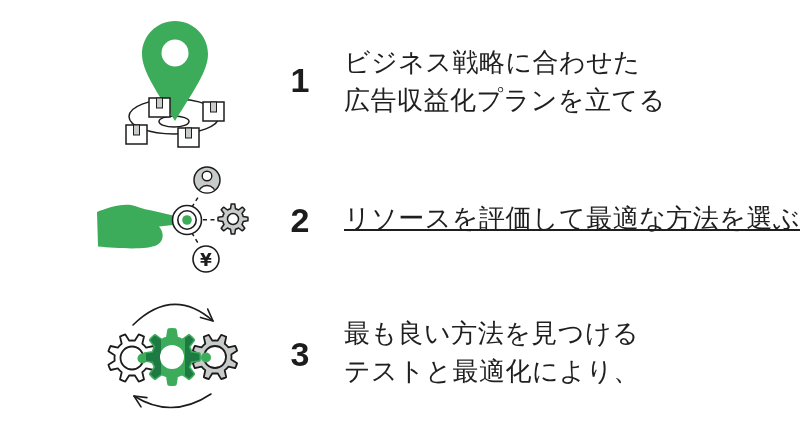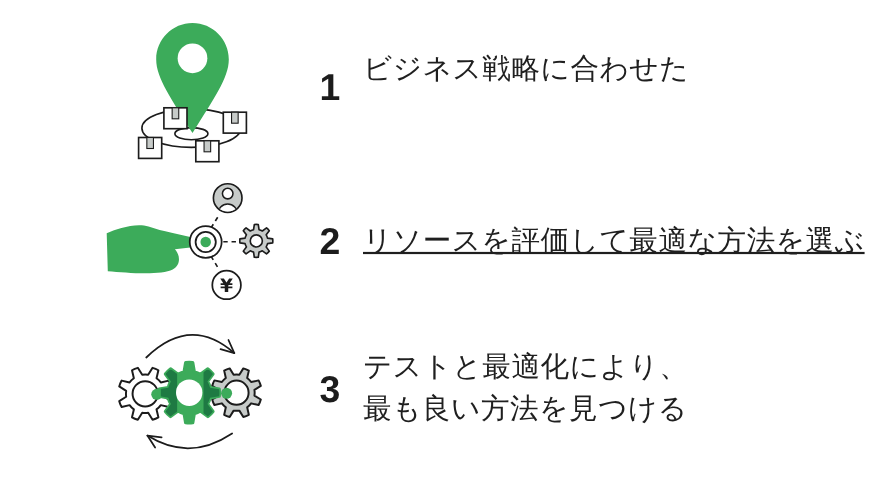--- a/index.html
+++ b/index.html
@@ -7,21 +7,21 @@
     position:relative;width:800px;height:435px;background:#ffffff;overflow:hidden;
     font-family:"Liberation Sans","DejaVu Sans",sans-serif;
     --green:#3CAB5A; --dark-green:#1E7A43; --gray:#C7CBC9; --outline:#1C1C1C; --text:#1F1F1F;
   }
   .icon-svg{position:absolute;display:block;}
   .step-num{
     position:absolute;width:32px;text-align:center;
     font-size:34px;font-weight:700;line-height:40px;color:var(--outline);
   }
   .step-text{
-    position:absolute;left:330px;font-size:26px;line-height:38px;
+    position:absolute;left:344px;font-size:26px;line-height:38px;
     letter-spacing:0.5px;color:var(--text);white-space:nowrap;
   }
   .num-1{left:284px;top:60px;}
   .num-2{left:284px;top:200px;}
   .num-3{left:284px;top:334px;}
   .text-1{top:43px;}
   .text-2{top:199px;text-decoration:underline;}
   .text-3{top:314px;}
   .fill-green{fill:var(--green);}
   .fill-dkgreen{fill:var(--dark-green);}
@@ -113,26 +113,27 @@
     <g>
       <path class="fill-green" stroke="#3CAB5A" stroke-width="3" stroke-linejoin="round" d="M101.0 54.4L109.3 55.8A27.5 27.5 0 0 1 109.3 62.2L101.0 63.6A19.5 19.5 0 0 1 98.6 69.2L98.6 69.2L103.6 76.0A27.5 27.5 0 0 1 99.0 80.6L92.2 75.6A19.5 19.5 0 0 1 86.6 78.0L86.6 78.0L85.2 86.3A27.5 27.5 0 0 1 78.8 86.3L77.4 78.0A19.5 19.5 0 0 1 71.8 75.6L71.8 75.6L65.0 80.6A27.5 27.5 0 0 1 60.4 76.0L65.4 69.2A19.5 19.5 0 0 1 63.0 63.6L63.0 63.6L54.7 62.2A27.5 27.5 0 0 1 54.7 55.8L63.0 54.4A19.5 19.5 0 0 1 65.4 48.8L65.4 48.8L60.4 42.0A27.5 27.5 0 0 1 65.0 37.4L71.8 42.4A19.5 19.5 0 0 1 77.4 40.0L77.4 40.0L78.8 31.7A27.5 27.5 0 0 1 85.2 31.7L86.6 40.0A19.5 19.5 0 0 1 92.2 42.4L92.2 42.4L99.0 37.4A27.5 27.5 0 0 1 103.6 42.0L98.6 48.8A19.5 19.5 0 0 1 101.0 54.4Z"></path>
       <path class="fill-dkgreen" clip-path="url(#overlap-clip)" d="M101.0 54.4L109.3 55.8A27.5 27.5 0 0 1 109.3 62.2L101.0 63.6A19.5 19.5 0 0 1 98.6 69.2L98.6 69.2L103.6 76.0A27.5 27.5 0 0 1 99.0 80.6L92.2 75.6A19.5 19.5 0 0 1 86.6 78.0L86.6 78.0L85.2 86.3A27.5 27.5 0 0 1 78.8 86.3L77.4 78.0A19.5 19.5 0 0 1 71.8 75.6L71.8 75.6L65.0 80.6A27.5 27.5 0 0 1 60.4 76.0L65.4 69.2A19.5 19.5 0 0 1 63.0 63.6L63.0 63.6L54.7 62.2A27.5 27.5 0 0 1 54.7 55.8L63.0 54.4A19.5 19.5 0 0 1 65.4 48.8L65.4 48.8L60.4 42.0A27.5 27.5 0 0 1 65.0 37.4L71.8 42.4A19.5 19.5 0 0 1 77.4 40.0L77.4 40.0L78.8 31.7A27.5 27.5 0 0 1 85.2 31.7L86.6 40.0A19.5 19.5 0 0 1 92.2 42.4L92.2 42.4L99.0 37.4A27.5 27.5 0 0 1 103.6 42.0L98.6 48.8A19.5 19.5 0 0 1 101.0 54.4Z"></path>
       <circle cx="82" cy="59" r="12" class="fill-white"></circle>
     </g>
   </svg>
 
   <div class="step-num num-1">1</div>
   <div class="step-text text-1">
     <div>ビジネス戦略に合わせた</div>
+    <div>広告収益化プランを立てる</div>
   </div>
 
   <div class="step-num num-2">2</div>
   <div class="step-text text-2">
     <div>リソースを評価して最適な方法を選ぶ</div>
   </div>
 
   <div class="step-num num-3">3</div>
   <div class="step-text text-3">
+    <div>最も良い方法を見つける</div>
     <div>テストと最適化により、</div>
-    <div>最も良い方法を見つける</div>
   </div>
 
 </div>
 
 </body></html>

